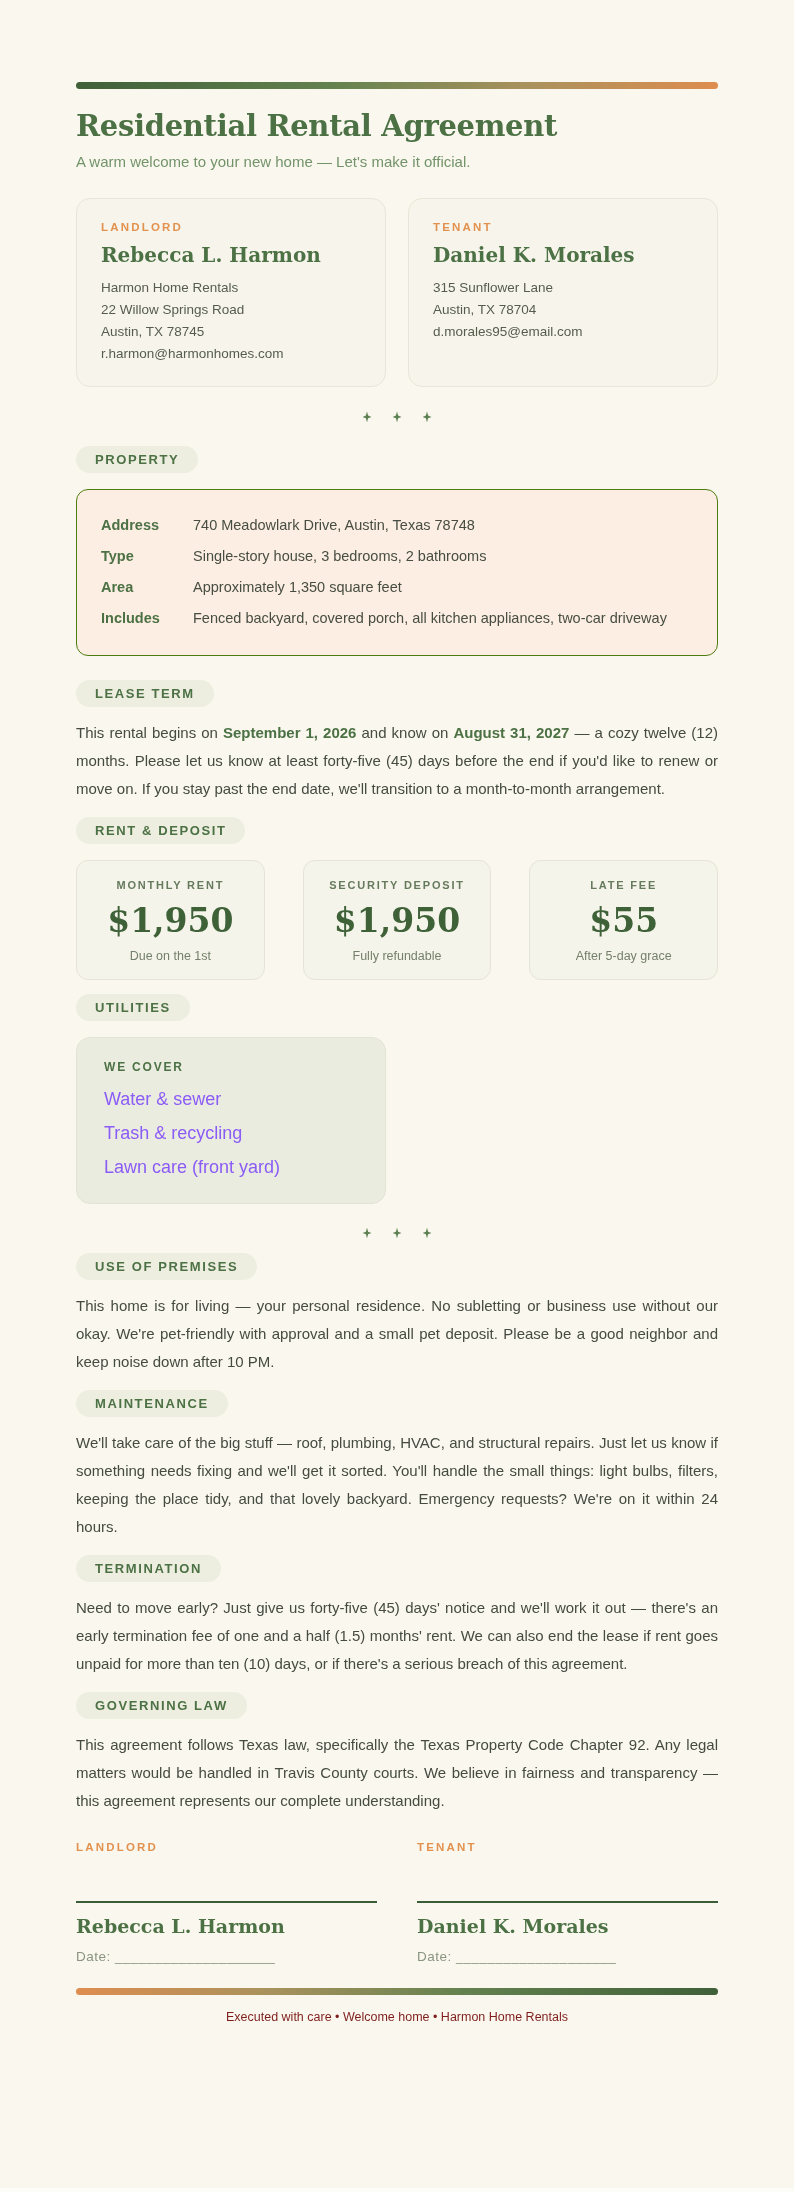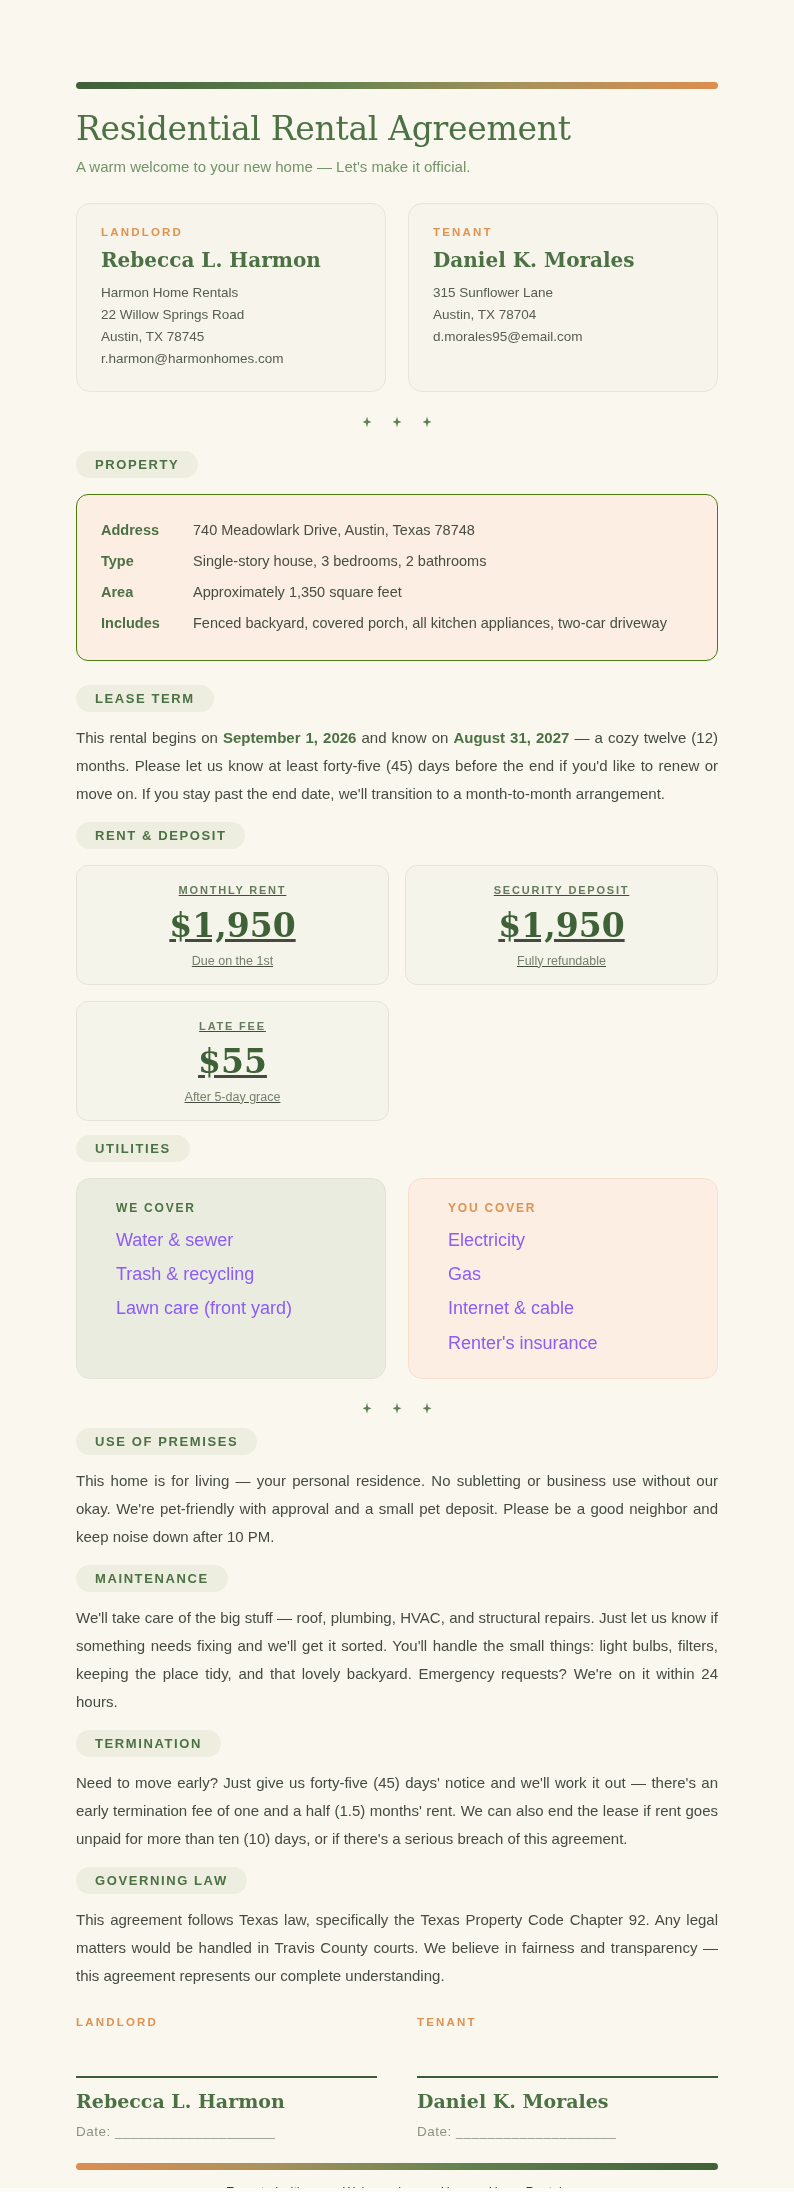--- a/index.html
+++ b/index.html
@@ -6,21 +6,21 @@
   html,body { margin:0; padding:0; background:#FAF8EE; }
   .sheet {
     width:794px; height:2192px; margin:0 auto; position:relative; overflow:hidden;
     background:#FAF8EE; padding:82px 76px 0;
     font-family:"Liberation Sans", sans-serif; color:#454B41;
   }
   .topbar { height:7px; border-radius:6px;
     background:linear-gradient(to right,#3F6039,#64824F 40%,#A9925D 70%,#DE8D4F); }
   .botbar { height:7px; border-radius:6px; margin-top:24px;
     background:linear-gradient(to right,#DE8D4F,#A9925D 30%,#64824F 60%,#3F6039); }
-  h1.title { font-family:"DejaVu Serif", serif; font-weight:400; font-size:33px;
+  h1.title { font-family:"DejaVu Serif", serif; font-weight:700; font-size:29px;
     color:#4C7144; margin:20px 0 0; letter-spacing:-0.3px; }
   .subtitle { margin:10px 0 0; font-size:15px; color:#73936A; }
 
   .parties { display:grid; grid-template-columns:1fr 1fr; gap:22px; margin-top:28px; }
   .pcard { background:#F7F5EB; border:1px solid #E8E6D8; border-radius:14px; padding:22px 24px; min-height:172px; }
   .plabel { font-size:11.5px; font-weight:700; letter-spacing:2.2px; color:#E2914F; }
   .pname { font-family:"DejaVu Serif", serif; font-weight:700; font-size:20px; color:#4C7144; margin:10px 0; }
   .pline { font-size:13.5px; line-height:1.62; color:#565C50; }
 
   .dots { display:flex; justify-content:center; align-items:center; gap:21px; margin-top:24px; height:11px; }
@@ -32,28 +32,28 @@
   .mt-lg { margin-top:24px; }
 
   .panel { background:#FCEEE2; border:1px solid #4d7c0f; border-radius:12px; padding:20px 24px; margin-top:16px; }
   .prow { display:grid; grid-template-columns:92px 1fr; padding:5px 0; font-size:14.5px; line-height:1.45; }
   .prow-label { color:#4C7144; font-weight:700; }
   .prow-value { color:#474D42; }
 
   .para { font-size:15px; line-height:1.87; text-align:justify; margin:12px 0 0; color:#454B41; }
   .hl { color:#4C7144; font-weight:700; }
 
-  .stats { display:grid; grid-template-columns:1fr 1fr; gap:16px; margin-top:16px;text-decoration:underline; }
+  .stats { display:grid; grid-template-columns:1fr 1fr 1fr; gap:38px; margin-top:16px; }
   .stat { background:#F5F4EA; border:1px solid #E6E4D6; border-radius:12px; text-align:center; padding:18px 8px 16px; }
   .stat-label { font-size:11px; font-weight:700; letter-spacing:1.8px; color:#667A5D; }
   .stat-value { font-family:"DejaVu Serif", serif; font-weight:700; font-size:33px; color:#3E6138; margin-top:10px; }
   .stat-caption { font-size:12.5px; color:#74806B; margin-top:9px; }
 
   .utils { display:grid; grid-template-columns:1fr 1fr; gap:22px; margin-top:16px; }
-  .ucard { border-radius:14px; padding:18px 39px; }
+  .ucard { border-radius:14px; padding:18px 27px; }
   .ucard.we { background:#EBECE0; border:1px solid #E3E4D5; }
   .ucard.you { background:#FCEEE3; border:1px solid #F8DFCC; }
   .ulabel { font-size:12px; font-weight:700; letter-spacing:1.8px; margin:4px 0 8px; }
   .ulabel.green { color:#4C7144; }
   .ulabel.orange { color:#E2914F; }
   .uitem { font-size:18px; line-height:1.35; padding:5px 0; color:#8b5cf6; }
 
   .sigs { display:grid; grid-template-columns:1fr 1fr; gap:40px; margin-top:26px; }
   .sig-label { font-size:11.5px; font-weight:700; letter-spacing:2.2px; color:#E2914F; }
   .sig-line { border-bottom:2px solid #3A5C36; margin-top:48px; }
@@ -140,27 +140,20 @@
   </div>
 
   <div class="badge">UTILITIES</div>
   <div class="utils">
     <div class="ucard we">
       <div class="ulabel green">WE COVER</div>
       <div class="uitem">Water &amp; sewer</div>
       <div class="uitem">Trash &amp; recycling</div>
       <div class="uitem">Lawn care (front yard)</div>
     </div>
-    <div class="ucard you">
-      <div class="ulabel orange">YOU COVER</div>
-      <div class="uitem">Electricity</div>
-      <div class="uitem">Gas</div>
-      <div class="uitem">Internet &amp; cable</div>
-      <div class="uitem">Renter's insurance</div>
-    </div>
   </div>
 
   <div class="dots">
     <span class="diamond"></span>
     <span class="diamond"></span>
     <span class="diamond"></span>
   </div>
 
   <div class="badge">USE OF PREMISES</div>
   <p class="para">This home is for living — your personal residence. No subletting or business use without our okay. We're pet-friendly with approval and a small pet deposit. Please be a good neighbor and keep noise down after 10 PM.</p>

